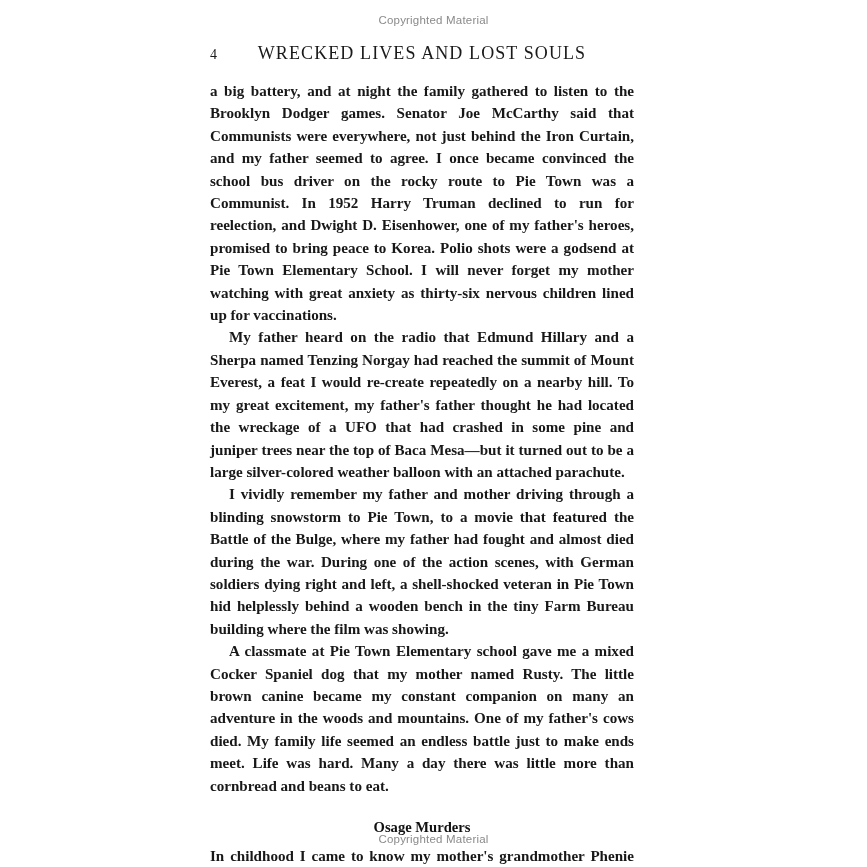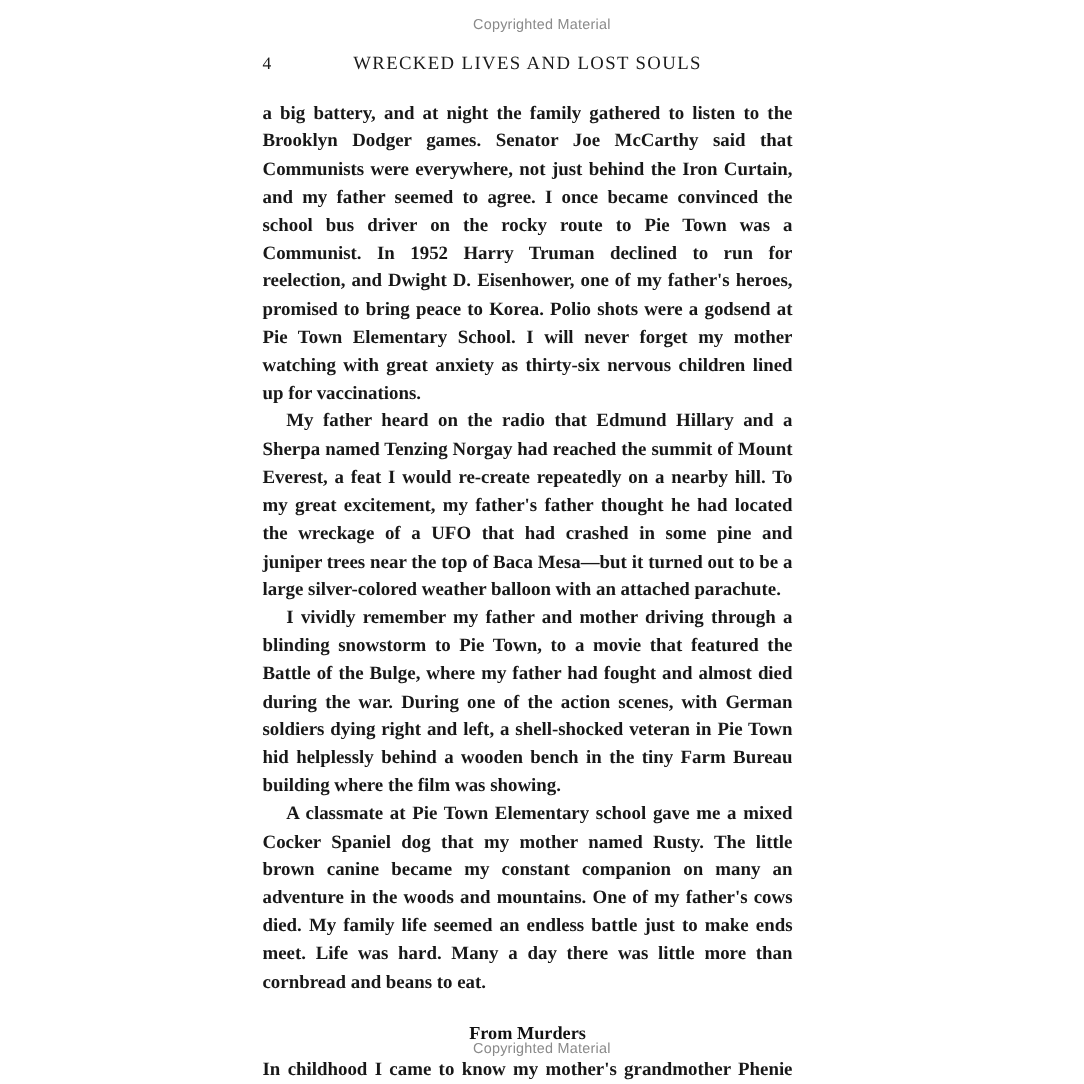--- a/index.html
+++ b/index.html
@@ -54,21 +54,21 @@
     font-family: "Liberation Serif", serif;
     font-size: 14px;
     color: #1a1a1a;
     width: 34px;
     text-align: left;
   }
   .running-title {
     flex: 1;
     text-align: center;
     font-family: "Liberation Serif", serif;
-    font-size: 15px;
+    font-size: 18px;
     letter-spacing: 1.1px;
     color: #1a1a1a;
     padding-right: 34px;
   }
   .body-col {
     position: absolute;
     top: 80px;
     left: 210px;
     width: 424px;
   }
@@ -105,20 +105,20 @@
     <span class="folio">4</span>
     <span class="running-title">WRECKED LIVES AND LOST SOULS</span>
   </div>
 
   <div class="body-col">
     <p class="para">a big battery, and at night the family gathered to listen to the Brooklyn Dodger games. Senator Joe McCarthy said that Communists were everywhere, not just behind the Iron Curtain, and my father seemed to agree. I once became convinced the school bus driver on the rocky route to Pie Town was a Communist. In 1952 Harry Truman declined to run for reelection, and Dwight D. Eisenhower, one of my father's heroes, promised to bring peace to Korea. Polio shots were a godsend at Pie Town Elementary School. I will never forget my mother watching with great anxiety as thirty-six nervous children lined up for vaccinations.</p>
     <p class="para indent">My father heard on the radio that Edmund Hillary and a Sherpa named Tenzing Norgay had reached the summit of Mount Everest, a feat I would re-create repeatedly on a nearby hill. To my great excitement, my father's father thought he had located the wreckage of a UFO that had crashed in some pine and juniper trees near the top of Baca Mesa—but it turned out to be a large silver-colored weather balloon with an attached parachute.</p>
     <p class="para indent">I vividly remember my father and mother driving through a blinding snowstorm to Pie Town, to a movie that featured the Battle of the Bulge, where my father had fought and almost died during the war. During one of the action scenes, with German soldiers dying right and left, a shell-shocked veteran in Pie Town hid helplessly behind a wooden bench in the tiny Farm Bureau building where the film was showing.</p>
     <p class="para indent">A classmate at Pie Town Elementary school gave me a mixed Cocker Spaniel dog that my mother named Rusty. The little brown canine became my constant companion on many an adventure in the woods and mountains. One of my father's cows died. My family life seemed an endless battle just to make ends meet. Life was hard. Many a day there was little more than cornbread and beans to eat.</p>
 
-    <h2 class="section-head">From Murders</h2>
+    <h2 class="section-head">Osage Murders</h2>
 
     <p class="para">In childhood I came to know my mother's grandmother Phenie Caroline Cobb, a bespectacled, no-nonsense, dictatorial little woman whom my mother adored. My mother was also close to an uncle, a jovial, skinny, delightful part-Cherokee little man named John William Cobb. He had married Mollie Burkhart, a full-blood Osage who had been at the center of the tragic "Reign of Terror" that swept over the Osage Nation in Oklahoma in the early 1920s. From 1921 to 1925, as many as fifty wealthy, full-blood Osage were shot, poisoned, even bombed, by ruthless, greedy white men who were determined to gain control of Osage headrights and lucrative oil royalties. As it turned out Mollie's previous husband, Ernest Burkhart,</p>
   </div>
 
   <div class="copyright-bottom">Copyrighted Material</div>
 
 </div>
 
 </body></html>

